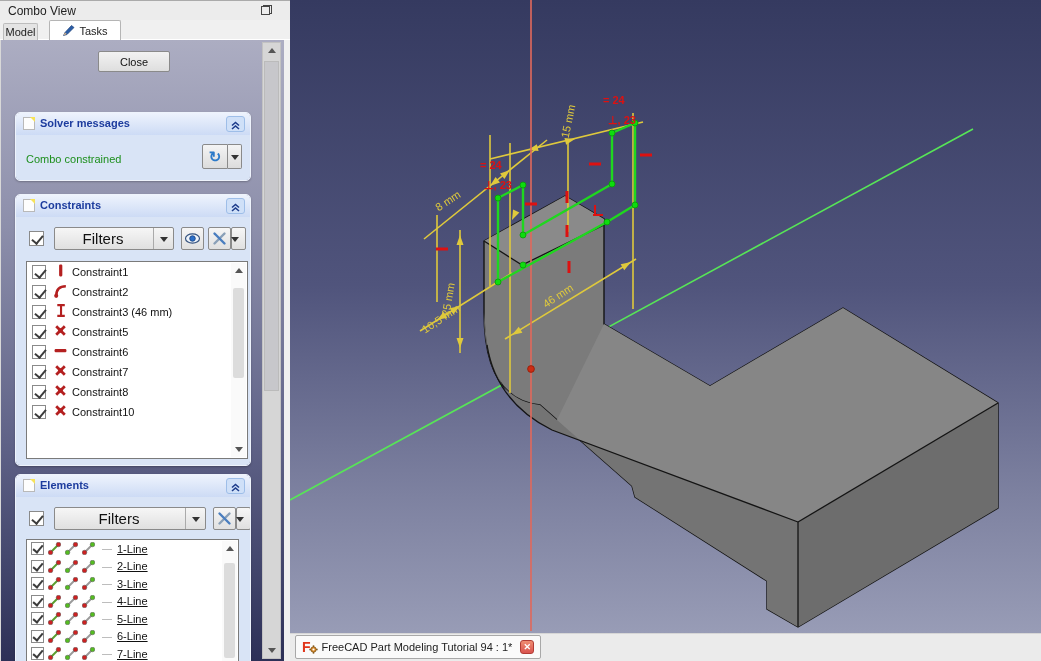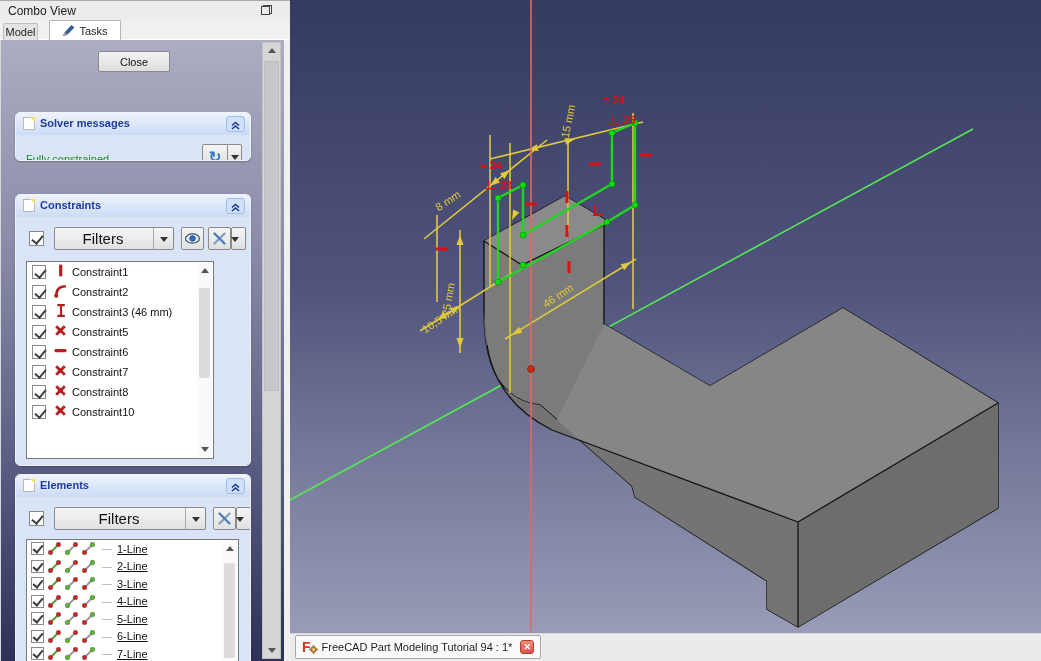--- a/index.html
+++ b/index.html
@@ -116,32 +116,32 @@
         <svg width="13" height="13" viewBox="0 0 13 13">
           <path d="M1.5,11.5 L3,8.5 L9.5,1.5 L12,3.5 L5,10.5 Z" fill="#2a5da6" stroke="#1c3f78" stroke-width="0.7"></path>
           <path d="M1.5,11.5 L3,8.5 L4.8,10 Z" fill="#d8b48a"></path>
         </svg><span>Tasks</span>
       </div>
     </div>
 
     <div class="panel-body">
       <button class="close-btn">Close</button>
 
-      <div class="section" style="top:72px; height:49px;">
+      <div class="section" style="top:72px; height:69px;">
         <div class="sec-header">
           <span class="note-icon"></span>
           <span class="sec-title">Solver messages</span>
           <span class="collapse-btn">
             <svg width="11" height="11" viewBox="0 0 11 11">
               <path d="M2,5.5 L5.5,2.5 L9,5.5 M2,9 L5.5,6 L9,9" fill="none" stroke="#1d3c8c" stroke-width="1.6"></path>
             </svg>
           </span>
         </div>
         <div class="sec-body" style="height:45px;">
-          <span class="status-text">Fully constrained</span>
+          <span class="status-text">Combo constrained</span>
           <div class="split-btn">
             <div class="split-main">
               <span class="refresh-glyph">↻</span>
             </div>
             <div class="split-arrow"></div>
           </div>
         </div>
       </div>
 
       <div class="section" style="top:154px; height:272px;">
@@ -170,21 +170,21 @@
             <div class="sq-btn" style="left:192px; top:0;">
               <svg width="15" height="15" viewBox="0 0 15 15" style="margin-top:3px;">
                 <line x1="2.5" y1="12.5" x2="12.5" y2="2.5" stroke="#8aa0b8" stroke-width="2.4" stroke-linecap="round"></line>
                 <line x1="2.5" y1="2.5" x2="12.5" y2="12.5" stroke="#4a7ebf" stroke-width="2.4" stroke-linecap="round"></line>
               </svg>
             </div>
             <div class="sq-btn" style="left:215px; top:0; width:15px;">
               <span class="combo-arrow" style="border:none;"></span>
             </div>
           </div>
-          <div class="listbox" style="left:10px; top:44px; width:188px; height:198px;" id="constraints-list">
+          <div class="listbox" style="left:10px; top:44px; width:222px; height:198px;" id="constraints-list">
             <div class="crow">
                 <span class="cb checked"></span>
                 <span class="cicon"><svg width="15" height="15" viewBox="0 0 14 14">
                     <rect x="5.7" y="1.5" width="3" height="11" rx="1" fill="#b42020"></rect>
                   </svg></span>
                 <span class="clabel">Constraint1</span>
               </div>
               <div class="crow">
                 <span class="cb checked"></span>
                 <span class="cicon"><svg width="15" height="15" viewBox="0 0 14 14">

